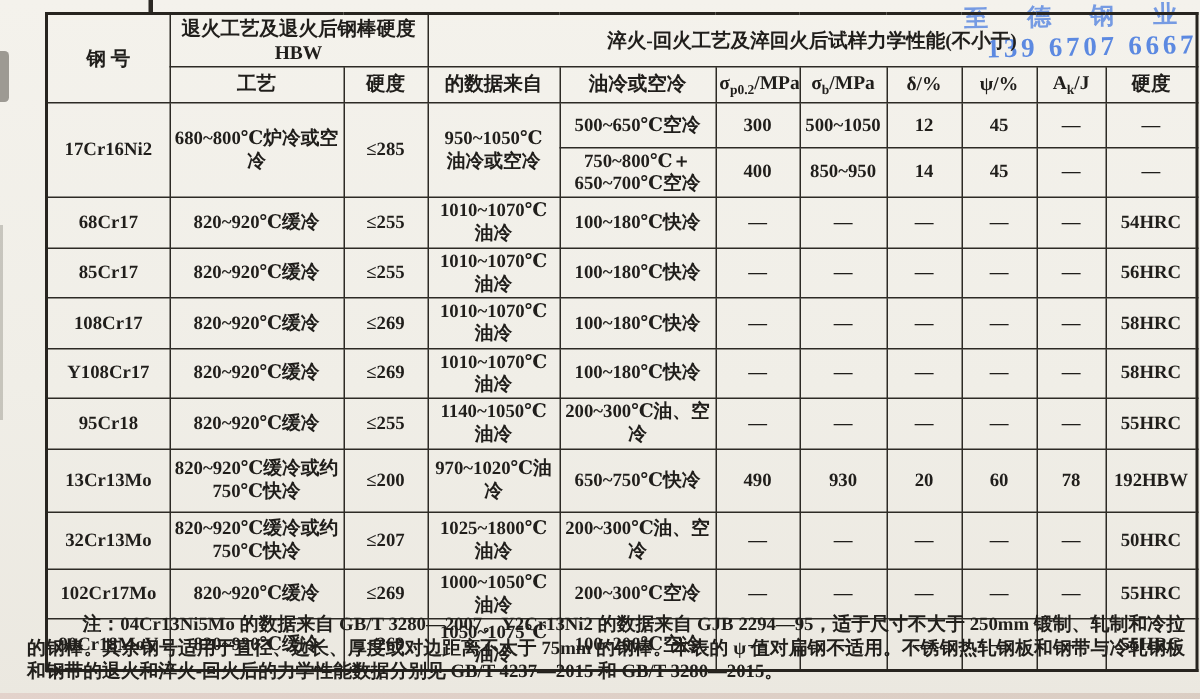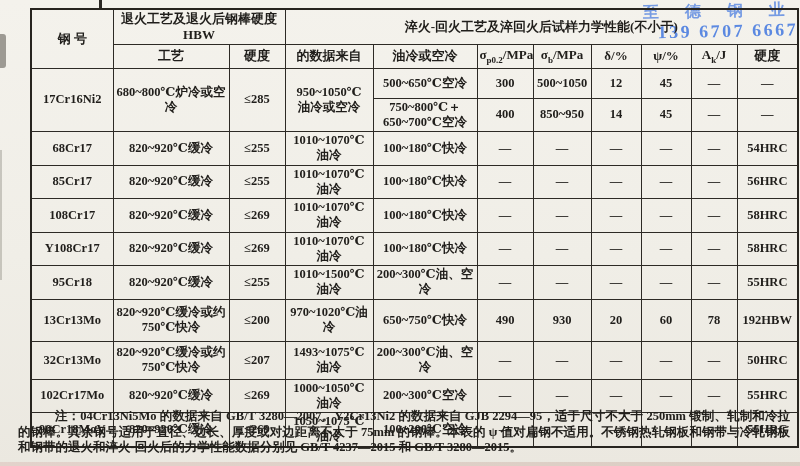--- a/index.html
+++ b/index.html
@@ -180,21 +180,21 @@
       <td>—</td>
       <td>—</td>
       <td>—</td>
       <td>—</td>
       <td>58HRC</td>
     </tr>
     <tr style="height:28px">
       <td class="grade">95Cr18</td>
       <td class="anneal">820~920℃缓冷</td>
       <td>≤255</td>
-      <td class="qt">1010~1500℃油冷</td>
+      <td class="qt">1140~1050℃油冷</td>
       <td class="qt">200~300℃油、空冷</td>
       <td>—</td>
       <td>—</td>
       <td>—</td>
       <td>—</td>
       <td>—</td>
       <td>55HRC</td>
     </tr>
     <tr style="height:42px">
       <td class="grade">13Cr13Mo</td>
@@ -208,21 +208,21 @@
       <td>20</td>
       <td>60</td>
       <td>78</td>
       <td>192HBW</td>
     </tr>
     <tr style="height:38px">
       <td class="grade">32Cr13Mo</td>
       <td class="anneal">820~920℃缓冷或约
 750℃快冷</td>
       <td>≤207</td>
-      <td class="qt">1493~1075℃油冷</td>
+      <td class="qt">1025~1800℃油冷</td>
       <td class="qt">200~300℃油、空冷</td>
       <td>—</td>
       <td>—</td>
       <td>—</td>
       <td>—</td>
       <td>—</td>
       <td>50HRC</td>
     </tr>
     <tr style="height:27px">
       <td class="grade">102Cr17Mo</td>

